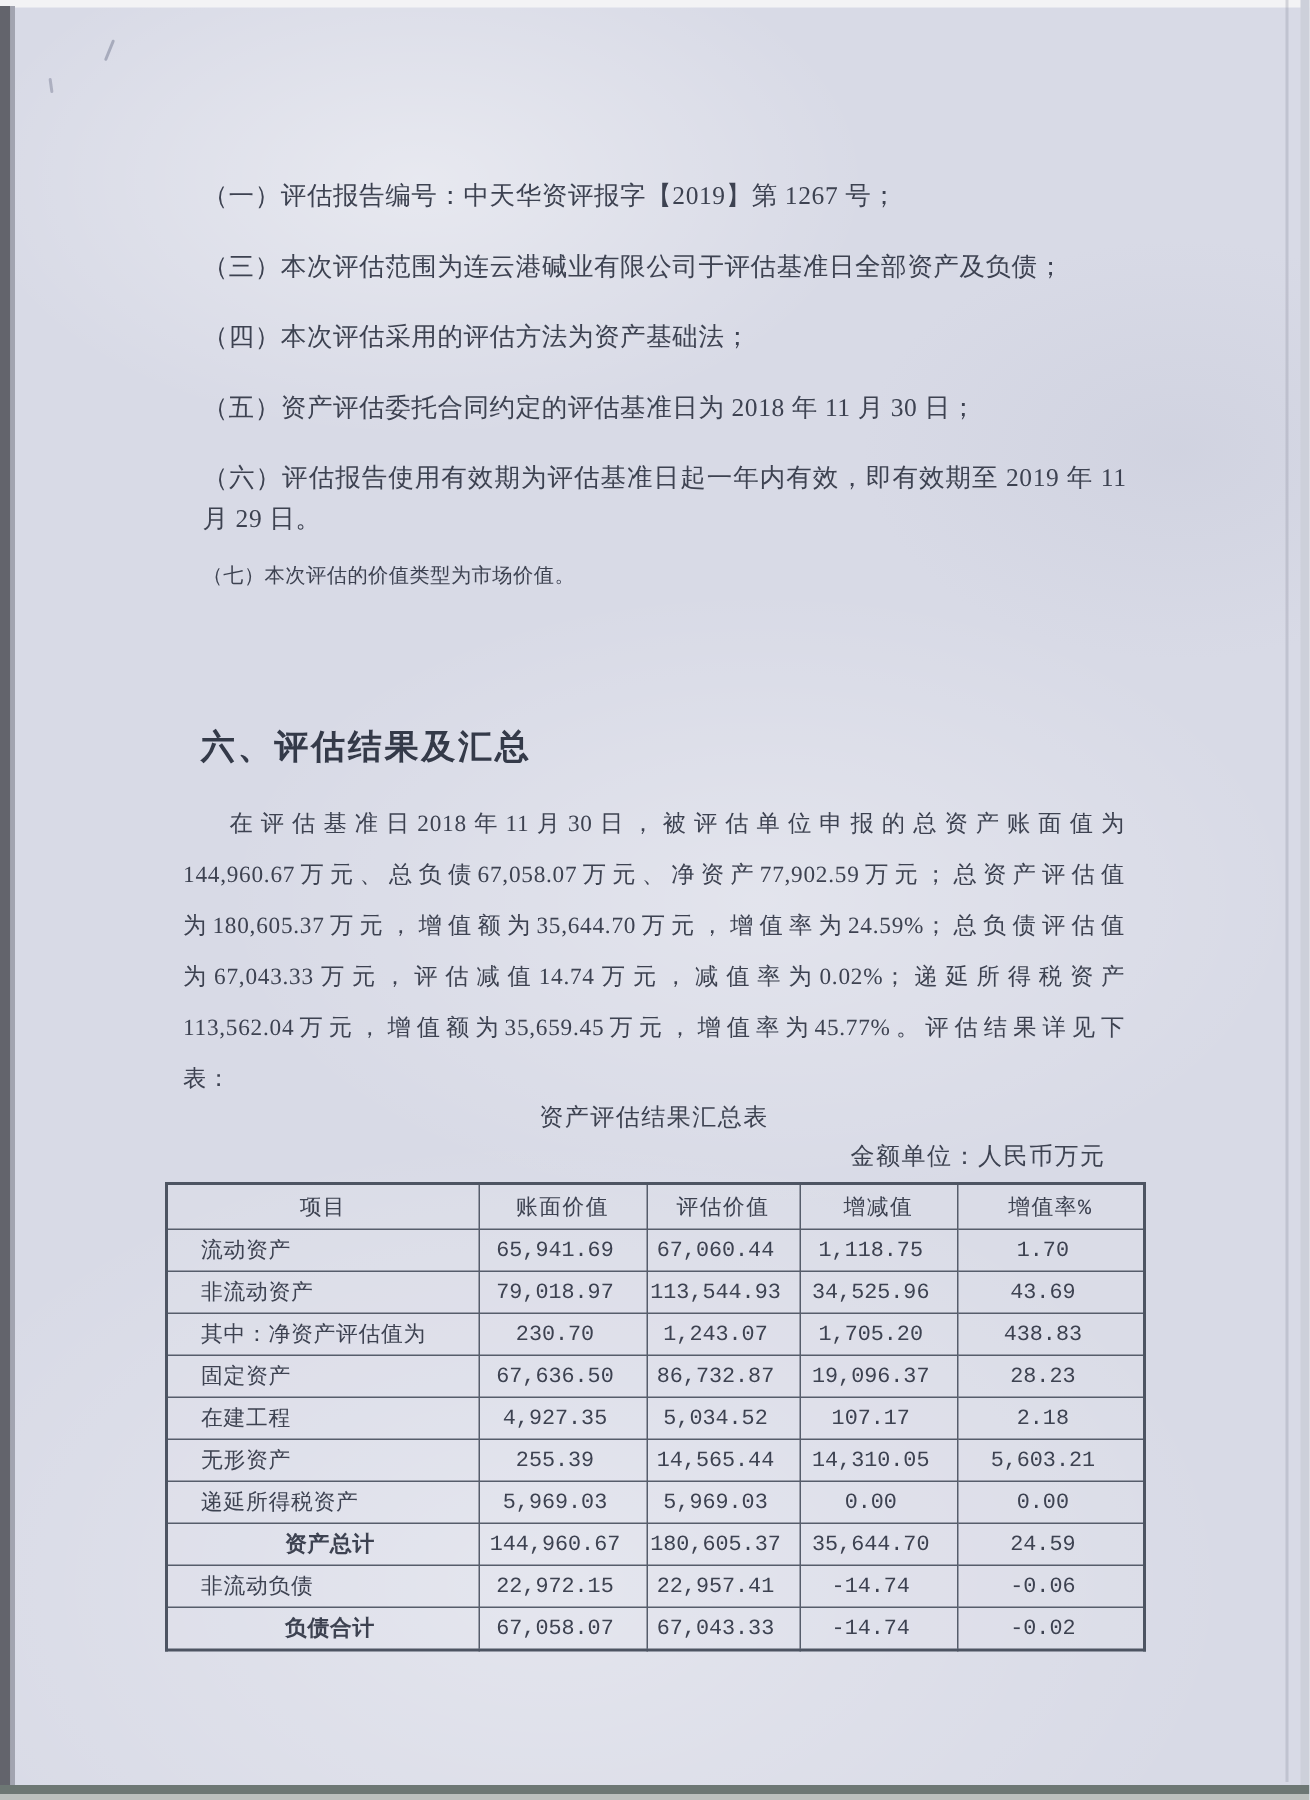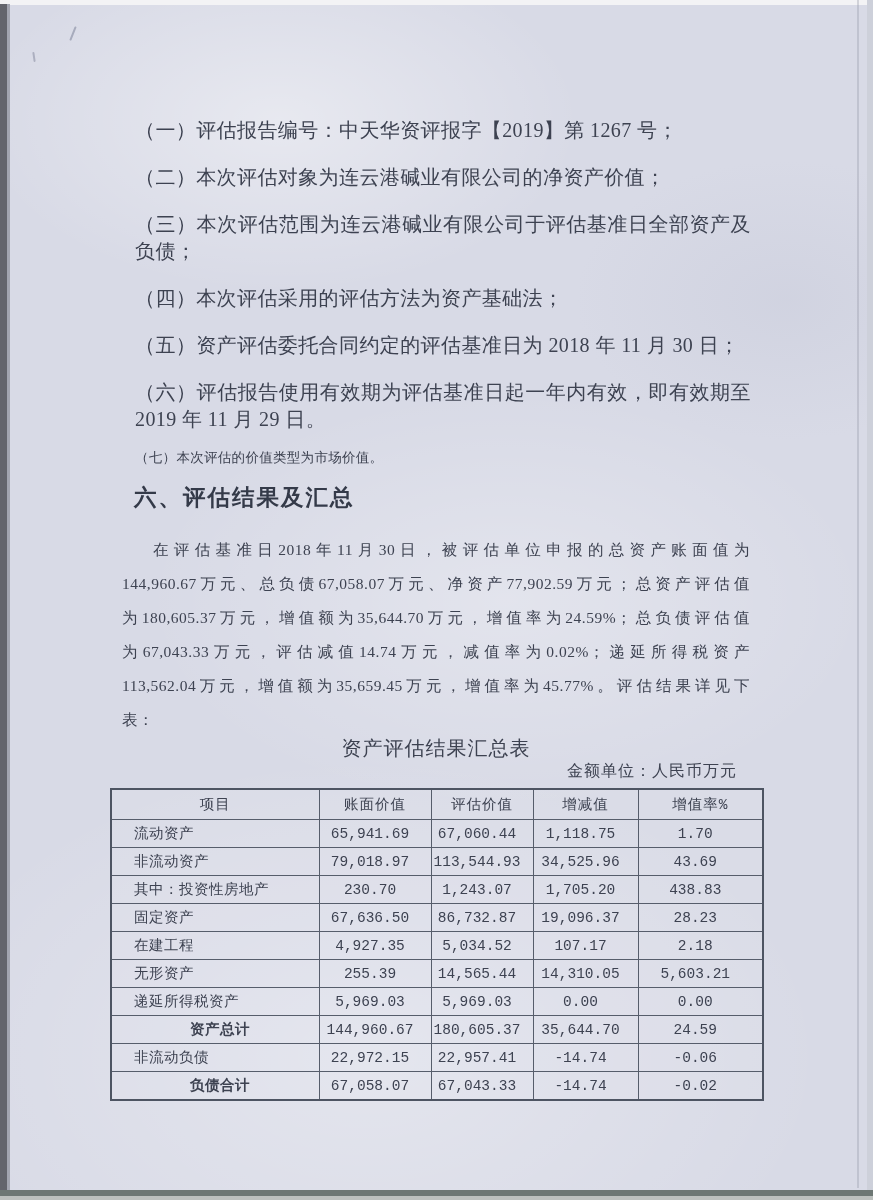--- a/index.html
+++ b/index.html
@@ -24,42 +24,42 @@
   .edge-right-line { position:absolute; right:14px; top:0; bottom:12px; width:2px; background:rgba(148,153,166,.35); }
   .edge-bottom-dark  { position:absolute; left:0; right:0; bottom:4px; height:6px; background:#6d7774; }
   .edge-bottom-light { position:absolute; left:0; right:0; bottom:0; height:4px; background:#bcc0be; }
   
   .mark1 { position:absolute; left:72px; top:26px; width:2px; height:15px; background:rgba(105,110,135,.45); transform:rotate(22deg); border-radius:2px; }
   .mark2 { position:absolute; left:33px; top:52px; width:2px; height:10px; background:rgba(105,110,135,.40); transform:rotate(-8deg); border-radius:2px; }
 
   
   .clauses { position:absolute; left:135px; top:117px; width:616px; }
   .clause {
-    font-size:20px; line-height:27px; letter-spacing:.4px;
+    font-size:17px; line-height:27px; letter-spacing:.4px;
     margin-bottom:20px; text-align:justify;
   }
   .clause.small { font-size:13.5px; line-height:22px; letter-spacing:.3px; margin-top:14px; }
 
   .heading {
     position:absolute; left:134px; top:482px;
     font-size:22.5px; font-weight:bold; letter-spacing:2px; color:#343a49;
   }
 
   .para { position:absolute; left:122px; top:533px; width:628px; }
   .pline {
     font-size:15.5px; line-height:34px; letter-spacing:.5px;
     text-align:justify; text-align-last:justify; text-justify:inter-character;
     white-space:nowrap; overflow:visible;
   }
   .pline.first { text-indent:2em; }
   .pline.last  { text-align-last:left; }
 
   .tbl-title {
     position:absolute; left:110px; top:735px; width:652px;
-    text-align:center; font-size:20px; letter-spacing:1px;
+    text-align:center; font-size:16px; letter-spacing:1px;
   }
   .unit-note {
     position:absolute; left:110px; top:761px; width:627px;
     text-align:right; font-size:16px; letter-spacing:1px;
   }
 
   table.summary {
     position:absolute; left:110px; top:788px;
     border-collapse:collapse; table-layout:fixed; width:652px;
     background:rgba(255,255,255,.06);
@@ -86,21 +86,20 @@
   <div class="edge-left2"></div>
   <div class="edge-right"></div>
   <div class="edge-right-line"></div>
   <div class="edge-bottom-dark"></div>
   <div class="edge-bottom-light"></div>
   <div class="mark1"></div>
   <div class="mark2"></div>
 
   <div class="clauses">
     <div class="clause">（一）评估报告编号：中天华资评报字【2019】第 1267 号；</div>
-    <div class="clause">（二）本次评估对象为连云港碱业有限公司的净资产价值；</div>
     <div class="clause">（三）本次评估范围为连云港碱业有限公司于评估基准日全部资产及负债；</div>
     <div class="clause">（四）本次评估采用的评估方法为资产基础法；</div>
     <div class="clause">（五）资产评估委托合同约定的评估基准日为 2018 年 11 月 30 日；</div>
     <div class="clause" style="margin-bottom:10px;">（六）评估报告使用有效期为评估基准日起一年内有效，即有效期至 2019 年 11 月 29 日。</div>
     <div class="clause small">（七）本次评估的价值类型为市场价值。</div>
   </div>
 
   <div class="heading">六、评估结果及汇总</div>
 
   <div class="para">
@@ -141,21 +140,21 @@
         <td class="num">1.70</td>
       </tr>
       <tr>
         <td class="lab">非流动资产</td>
         <td class="num">79,018.97</td>
         <td class="num">113,544.93</td>
         <td class="num">34,525.96</td>
         <td class="num">43.69</td>
       </tr>
       <tr>
-        <td class="lab">其中：投资性房地产</td>
+        <td class="lab">其中：净资产评估值为</td>
         <td class="num">230.70</td>
         <td class="num">1,243.07</td>
         <td class="num">1,705.20</td>
         <td class="num">438.83</td>
       </tr>
       <tr class="ind1">
         <td class="lab">固定资产</td>
         <td class="num">67,636.50</td>
         <td class="num">86,732.87</td>
         <td class="num">19,096.37</td>

